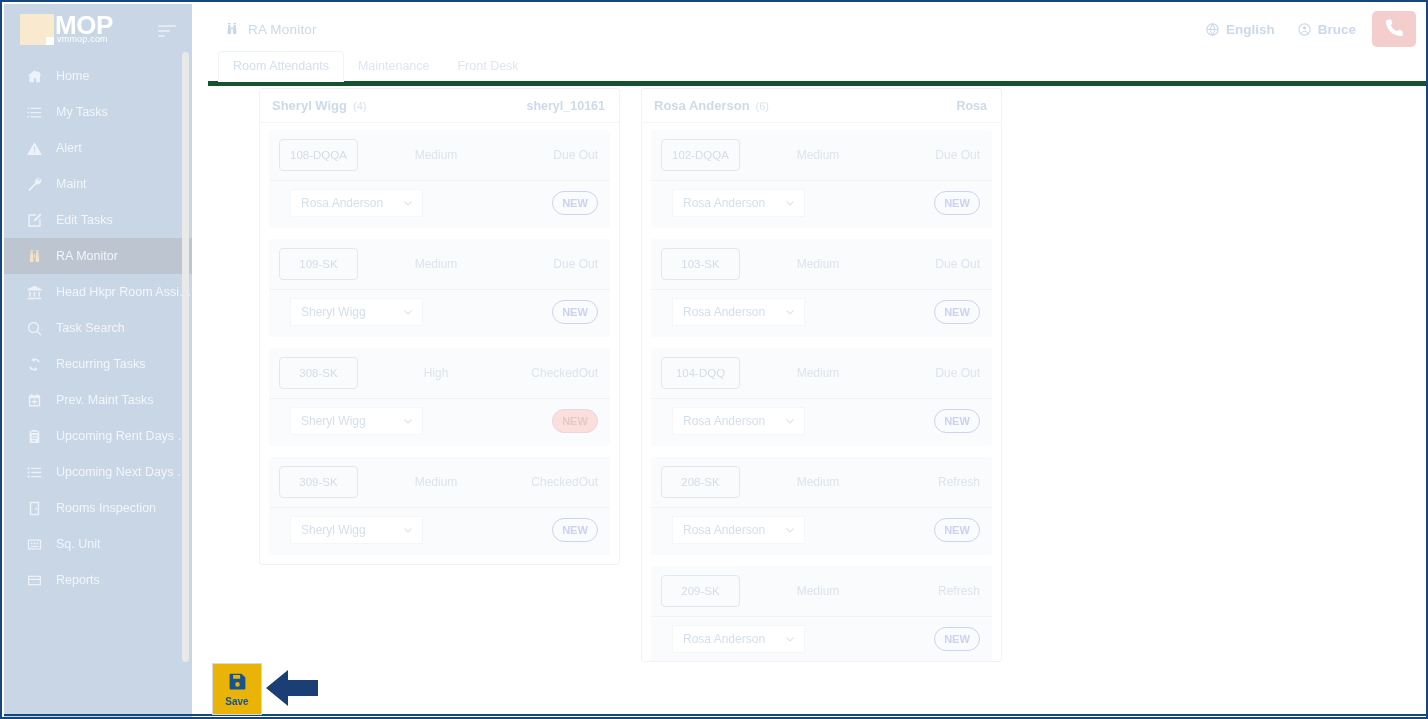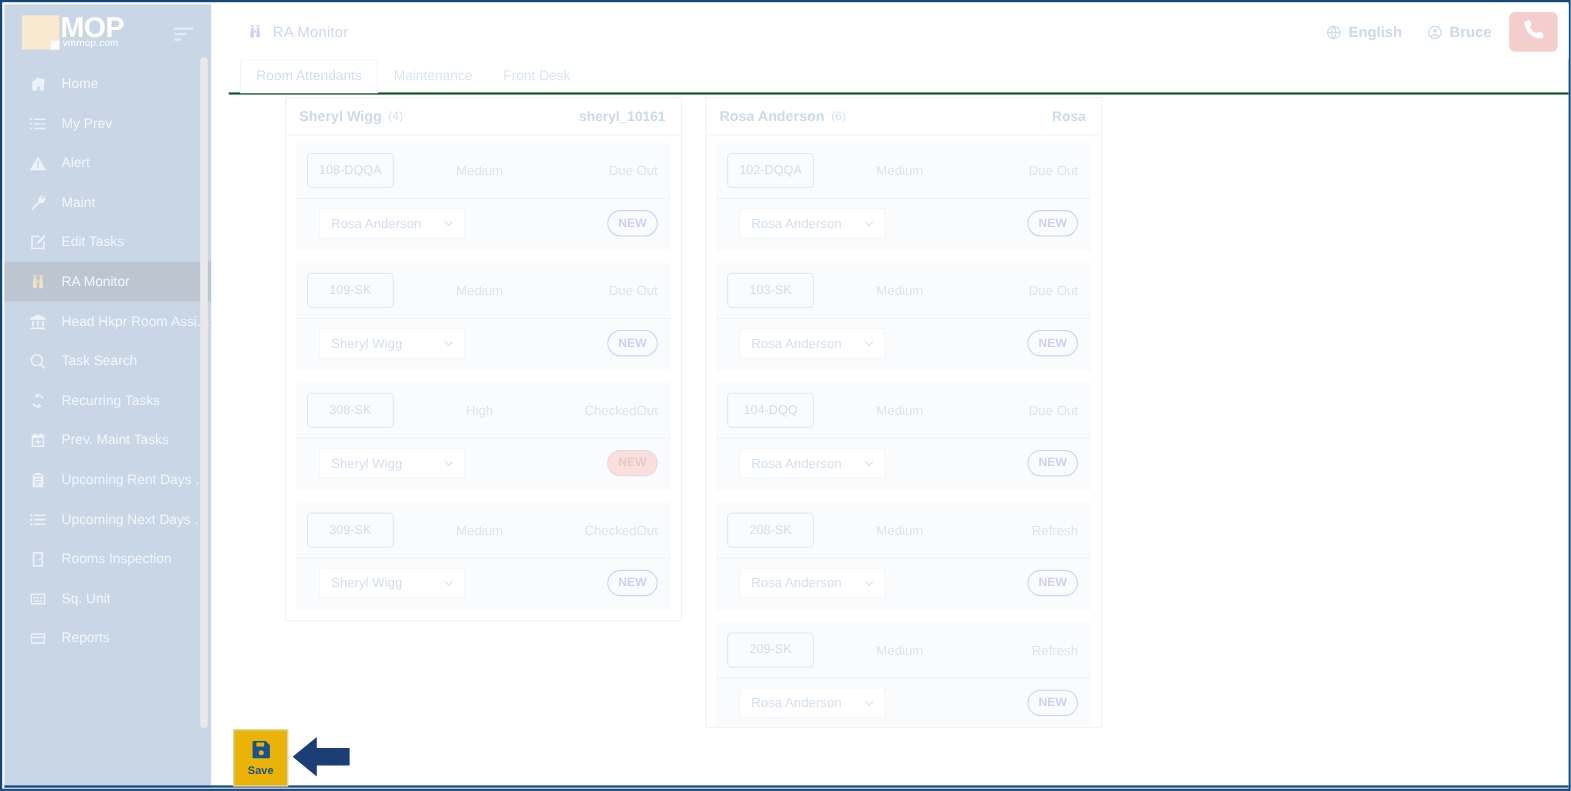--- a/index.html
+++ b/index.html
@@ -135,21 +135,21 @@
     margin-right: 12px;
     cursor: pointer;
     color: #ffffff;
   }
 
   
   #tabs {
     position: absolute; left: 206px; top: 52px;
     width: 1220px; height: 32px;
     display: flex; align-items: flex-end;
-    border-bottom: 2px solid #14532d;
+    border-bottom: 5px solid #14532d;
   }
   .tab {
     font-size: 12.5px; color: #dde6f1;
     padding: 7px 14px 8px 14px;
     cursor: pointer;
     white-space: nowrap;
   }
   .tab.active {
     color: #d3dfec;
     background: #ffffff;
@@ -321,21 +321,21 @@
             </svg>
           </span>
           <span class="nav-label">Home</span>
         </div>
         <div class="nav-item">
           <span class="nav-icon">
             <svg width="17" height="17" viewBox="0 0 24 24" fill="currentColor">
               <path d="M2 5h2.2v2.2H2zM2 10.9h2.2v2.2H2zM2 16.8h2.2V19H2zM6.4 5.4h15v1.7h-15zM6.4 11.3h15V13h-15zM6.4 17.2h15v1.7h-15z"></path>
             </svg>
           </span>
-          <span class="nav-label">My Prev</span>
+          <span class="nav-label">My Tasks</span>
         </div>
         <div class="nav-item">
           <span class="nav-icon">
             <svg width="17" height="17" viewBox="0 0 24 24" fill="currentColor">
               <path d="M12 2.8 22.5 21h-21zM11.1 9h1.9v5.4h-1.9zM11.1 15.8h1.9v1.9h-1.9z" fill-rule="evenodd"></path>
             </svg>
           </span>
           <span class="nav-label">Alert</span>
         </div>
         <div class="nav-item">

